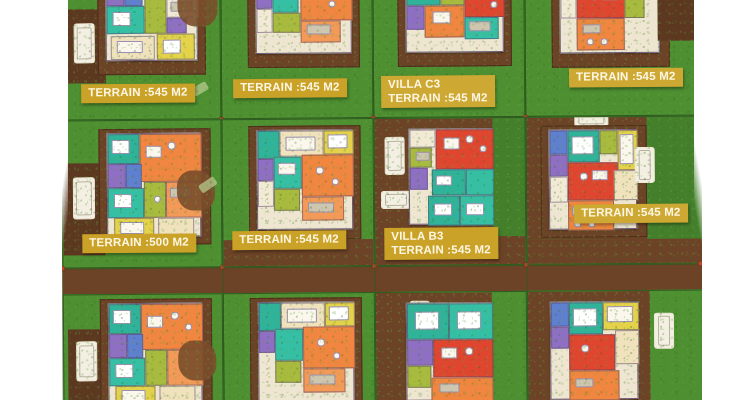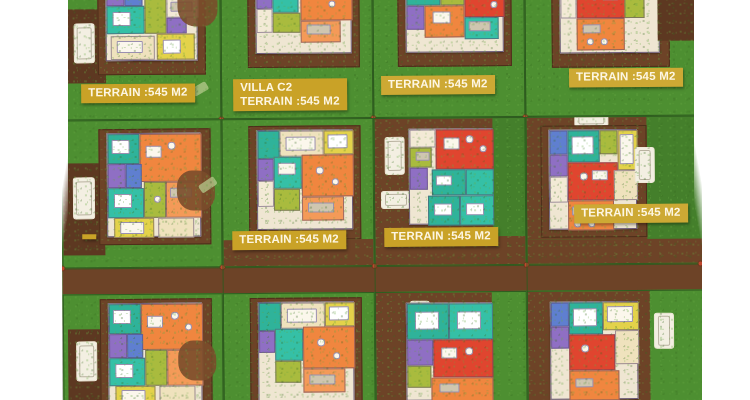--- a/index.html
+++ b/index.html
@@ -178,24 +178,24 @@
           <div class="fx dot" style="left:40px;top:90px;width:7px;height:7px;"></div>
         </div>
       </div>
       <div class="earth dark" style="left:132px;top:0px;width:46px;height:56px;"></div>
     </div>
 
     <div class="tag" style="left:20px;top:96px;">
       <span class="l2">TERRAIN :545 M2</span>
     </div>
     <div class="tag" style="left:172px;top:92px;">
-      <span class="l1">VILLA C2</span>
       <span class="l2">TERRAIN :545 M2</span>
     </div>
     <div class="tag soft" style="left:320px;top:90px;">
+      <span class="l1">VILLA C3</span>
       <span class="l2">TERRAIN :545 M2</span>
     </div>
     <div class="tag soft" style="left:508px;top:84px;">
       <span class="l2">TERRAIN :545 M2</span>
     </div>
 
     <div class="hline" style="left:0px;top:132px;width:642px;"></div>
     <div class="node" style="left:-2px;top:130px;"></div>
     <div class="node" style="left:158px;top:130px;"></div>
     <div class="node" style="left:310px;top:130px;"></div>
@@ -311,25 +311,27 @@
           <div class="fx dot" style="left:38px;top:90px;width:7px;height:7px;"></div>
         </div>
       </div>
       <div class="carh" style="left:108px;top:30px;width:20px;height:36px;">
           <i></i>
         </div>
       <div class="earth" style="left:0px;top:122px;width:178px;height:26px;"></div>
     </div>
 
     <div class="tag" style="left:20px;top:246px;">
+      <span class="l2">TERRAIN :500 M2</span>
     </div>
     <div class="tag" style="left:170px;top:244px;">
       <span class="l2">TERRAIN :545 M2</span>
     </div>
     <div class="tag" style="left:322px;top:242px;">
+      <span class="l1">VILLA B3</span>
       <span class="l2">TERRAIN :545 M2</span>
     </div>
     <div class="tag soft" style="left:512px;top:220px;">
       <span class="l2">TERRAIN :545 M2</span>
     </div>
 
     <div class="earth" style="left:0px;top:280px;width:642px;height:26px;"></div>
     <div class="hline" style="left:0px;top:280px;width:642px;"></div>
     <div class="node" style="left:-2px;top:278px;"></div>
     <div class="node" style="left:158px;top:278px;"></div>

